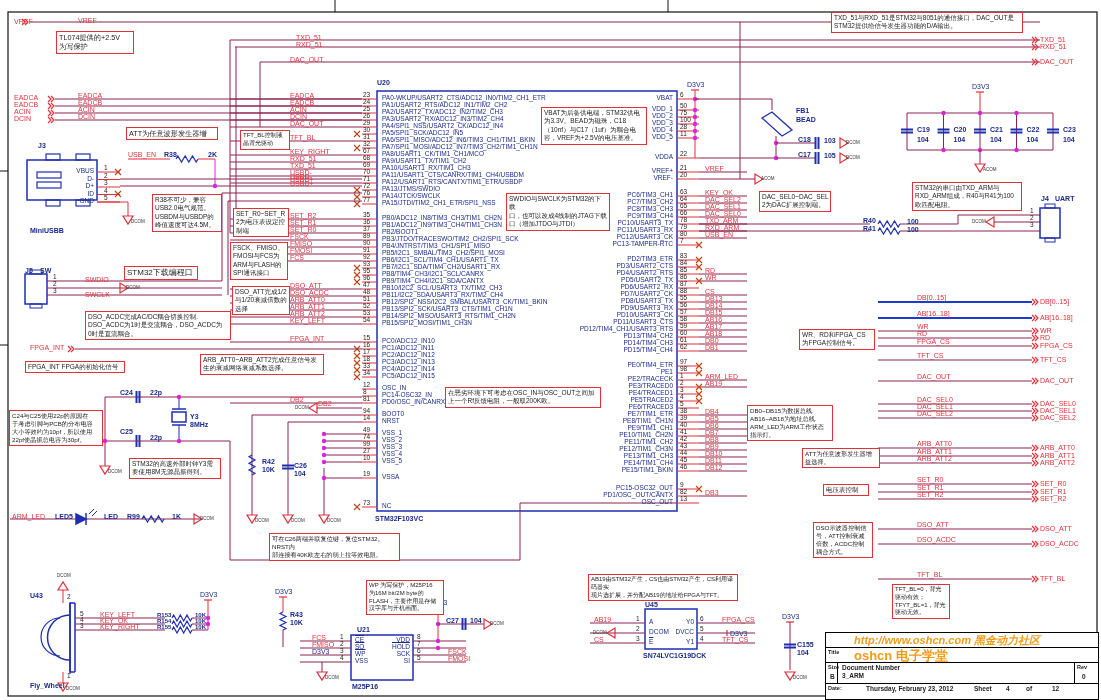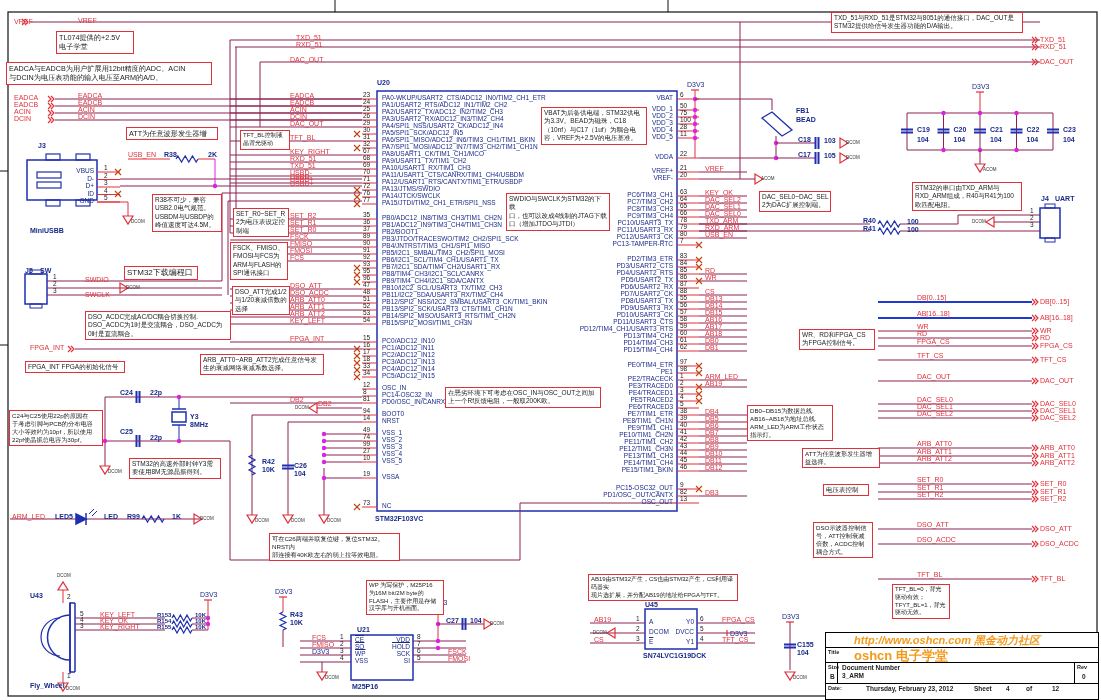--- a/index.html
+++ b/index.html
@@ -946,23 +946,21 @@
       <div class="t net" style="left: 722px; top: 616px;">FPGA_CS</div>
       <div class="t lbl" style="left: 730px; top: 630px; font-weight: normal;">D3V3</div>
       <div class="t net" style="left: 722px; top: 636px;">TFT_CS</div>
       <div class="t lbl" style="left: 782px; top: 613px; color: rgb(26, 42, 138); font-weight: normal;">D3V3</div>
       <div class="t lbl" style="left: 797px; top: 641px;">C155</div>
       <div class="t lbl" style="left: 797px; top: 649px;">104</div>
       <div class="t net" style="left: 793px; top: 676px; font-size: 4.5px; color: rgb(51, 51, 51);">DCOM</div>
     </div>
 
   <div class="note" style="left:56px;top:31px;width:72px;">TL074提供的+2.5V
-电子学堂</div>
-  <div class="note" style="left:6px;top:62px;width:200px;">EADCA与EADCB为用户扩展用12bit精度的ADC。ACIN
-与DCIN为电压表功能的输入电压至ARM的A/D。</div>
+为写保护</div>
   <div class="note" style="left:126px;top:127px;width:86px;">ATT为任意波形发生器增</div>
   <div class="note" style="left:240px;top:130px;width:44px;font-size:6px;">TFT_BL控制液
 晶背光驱动</div>
   <div class="note" style="left:152px;top:194px;width:64px;font-size:6.5px;">R38不可少，兼容
 USB2.0电气规范。
 USBDM与USBDP的
 峰值速度可达4.5M。</div>
   <div class="note" style="left:233px;top:208px;width:50px;font-size:6.5px;">SET_R0~SET_R
 2为电压表设定控
 制端</div>

